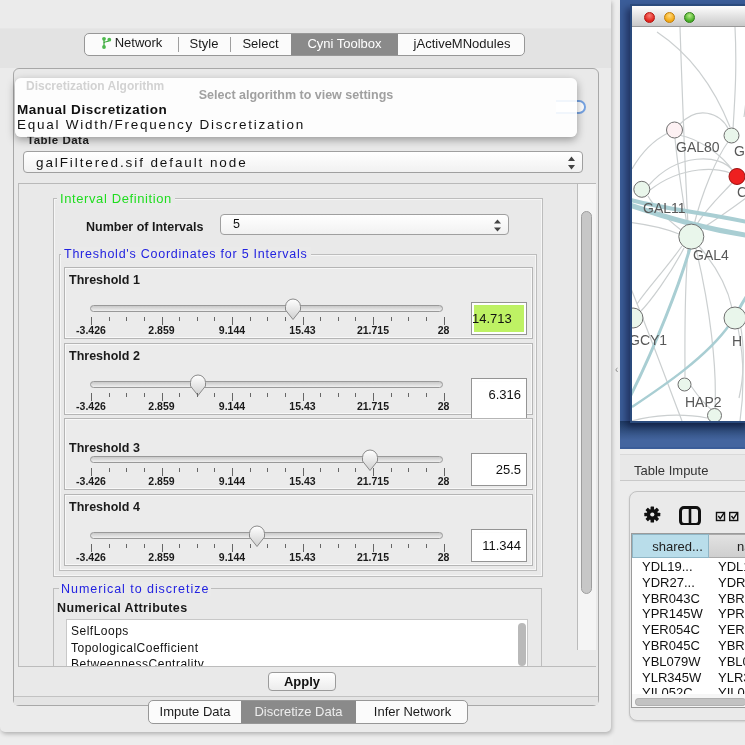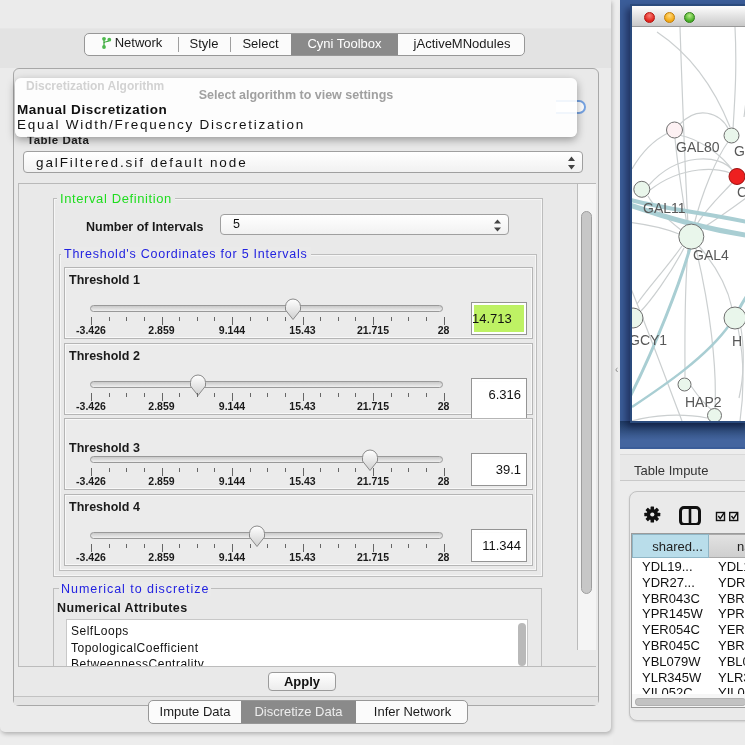--- a/index.html
+++ b/index.html
@@ -291,21 +291,21 @@
           <div class="abs" style="left:325.6px;top:49px;width:1px;height:4px;background:#666;"></div>
           <div class="abs" style="left:343.3px;top:49px;width:1px;height:4px;background:#666;"></div>
           <div class="abs" style="left:360.9px;top:49px;width:1px;height:4px;background:#666;"></div>
           <div class="abs" style="left:378.5px;top:49px;width:1px;height:8px;background:#666;"></div>
           <div class="abs" style="left:-4.0px;top:56px;width:60px;text-align:center;font-size:10.5px;font-weight:bold;color:#1a1a1a;">-3.426</div>
           <div class="abs" style="left:66.5px;top:56px;width:60px;text-align:center;font-size:10.5px;font-weight:bold;color:#1a1a1a;">2.859</div>
           <div class="abs" style="left:137.0px;top:56px;width:60px;text-align:center;font-size:10.5px;font-weight:bold;color:#1a1a1a;">9.144</div>
           <div class="abs" style="left:207.5px;top:56px;width:60px;text-align:center;font-size:10.5px;font-weight:bold;color:#1a1a1a;">15.43</div>
           <div class="abs" style="left:278.0px;top:56px;width:60px;text-align:center;font-size:10.5px;font-weight:bold;color:#1a1a1a;">21.715</div>
           <div class="abs" style="left:348.5px;top:56px;width:60px;text-align:center;font-size:10.5px;font-weight:bold;color:#1a1a1a;">28</div>
-    <div class="abs" style="left:406px;top:34px;width:56px;height:33px;background:#fff;border:1px solid #949494;box-shadow:inset 0 0 0 2px #fff, inset 0 1px 2px rgba(0,0,0,0.15);font-size:13px;color:#111;text-align:right;line-height:31px;padding-right:5px;">39.1</div>
+    <div class="abs" style="left:406px;top:34px;width:56px;height:33px;background:#fff;border:1px solid #949494;box-shadow:inset 0 0 0 2px #fff, inset 0 1px 2px rgba(0,0,0,0.15);font-size:13px;color:#111;text-align:right;line-height:31px;padding-right:5px;">25.5</div>
   </div>
   <div class="abs" style="left:45px;top:309.5px;width:469px;height:72px;border:1px solid #b5b5b5;background:#ebebeb;box-shadow:inset 0 0 0 1px #f8f8f8;">
     <div class="abs" style="left:4px;top:5px;font-size:12.5px;font-weight:bold;color:#1a1a1a;">Threshold 4</div>
     <div class="abs" style="left:25px;top:37px;width:353px;height:7px;border:1px solid #999;border-radius:4px;background:linear-gradient(#c9c9c9,#efefef);"></div>
     <svg class="abs" style="left:181.5px;top:29px;" width="20" height="24" viewBox="0 0 20 24">
       <path d="M2.5,9.5 a7.5,7.5 0 0 1 15,0 l0,3.5 l-7.5,9.5 l-7.5,-9.5 z" fill="url(#gthumb)" stroke="#8a8a8a" stroke-width="1"></path>
     </svg>
     <div class="abs" style="left:26.0px;top:49px;width:1px;height:8px;background:#666;"></div>
           <div class="abs" style="left:43.6px;top:49px;width:1px;height:4px;background:#666;"></div>
           <div class="abs" style="left:61.3px;top:49px;width:1px;height:4px;background:#666;"></div>

